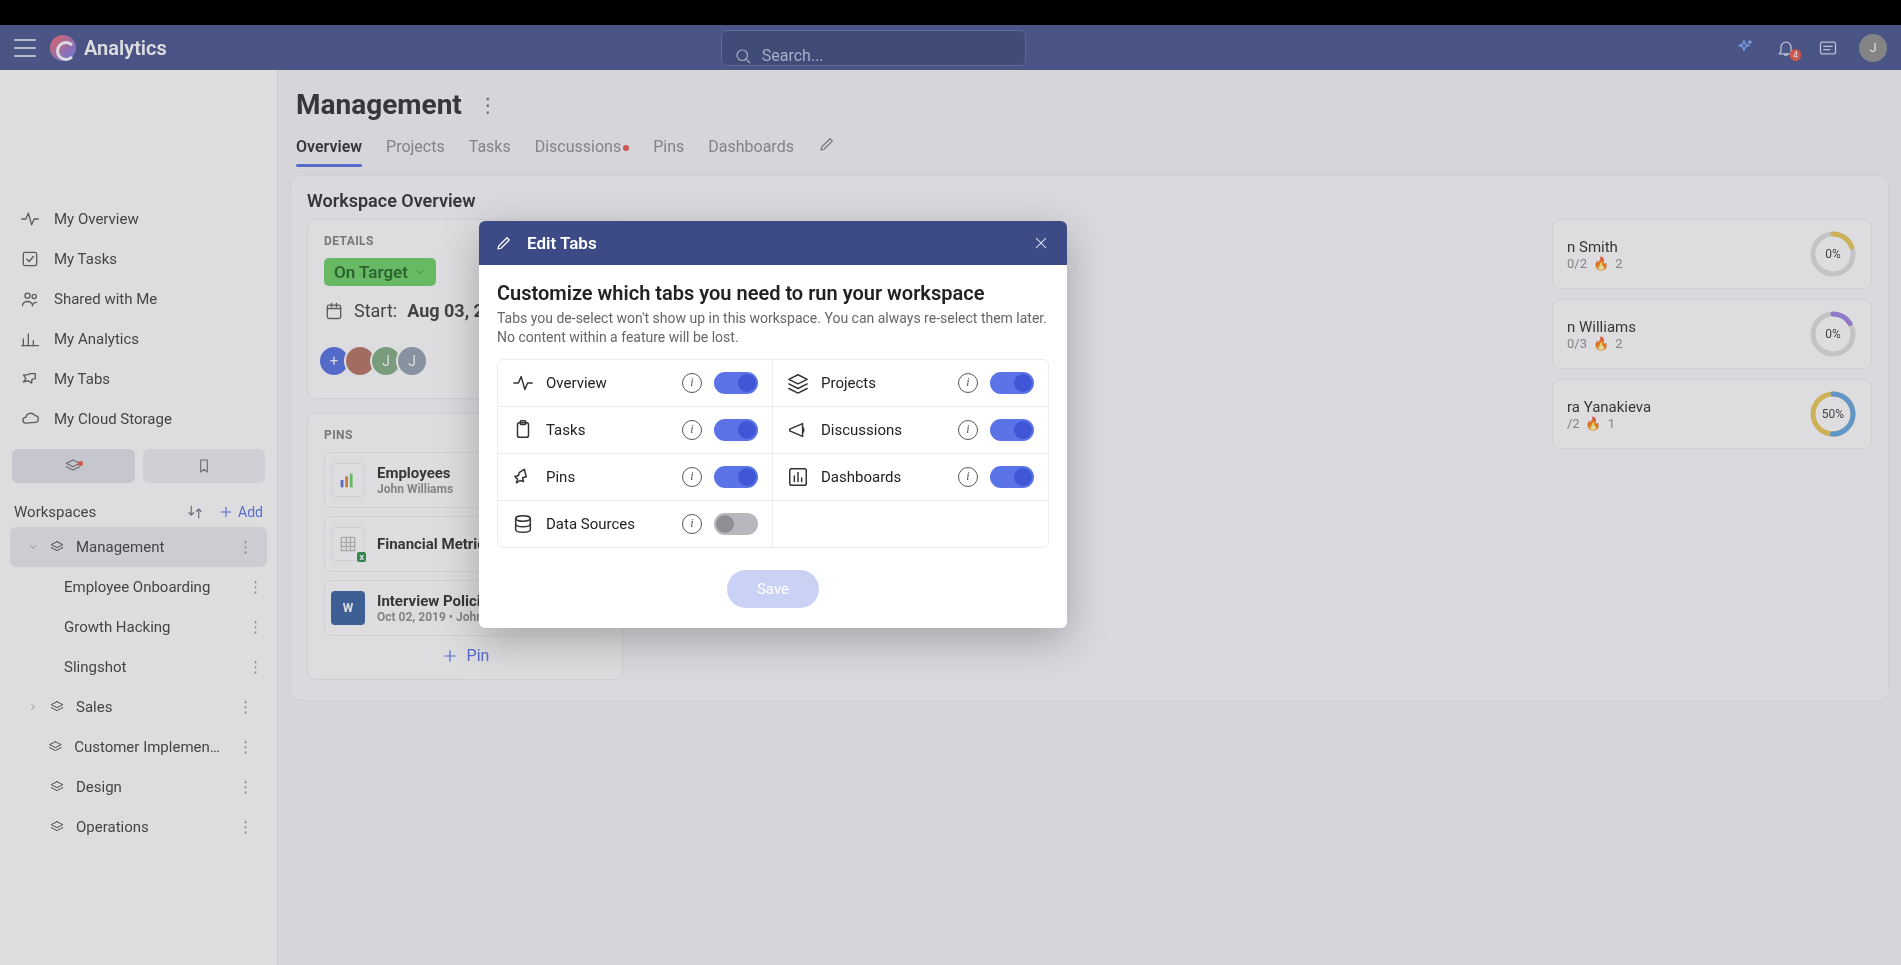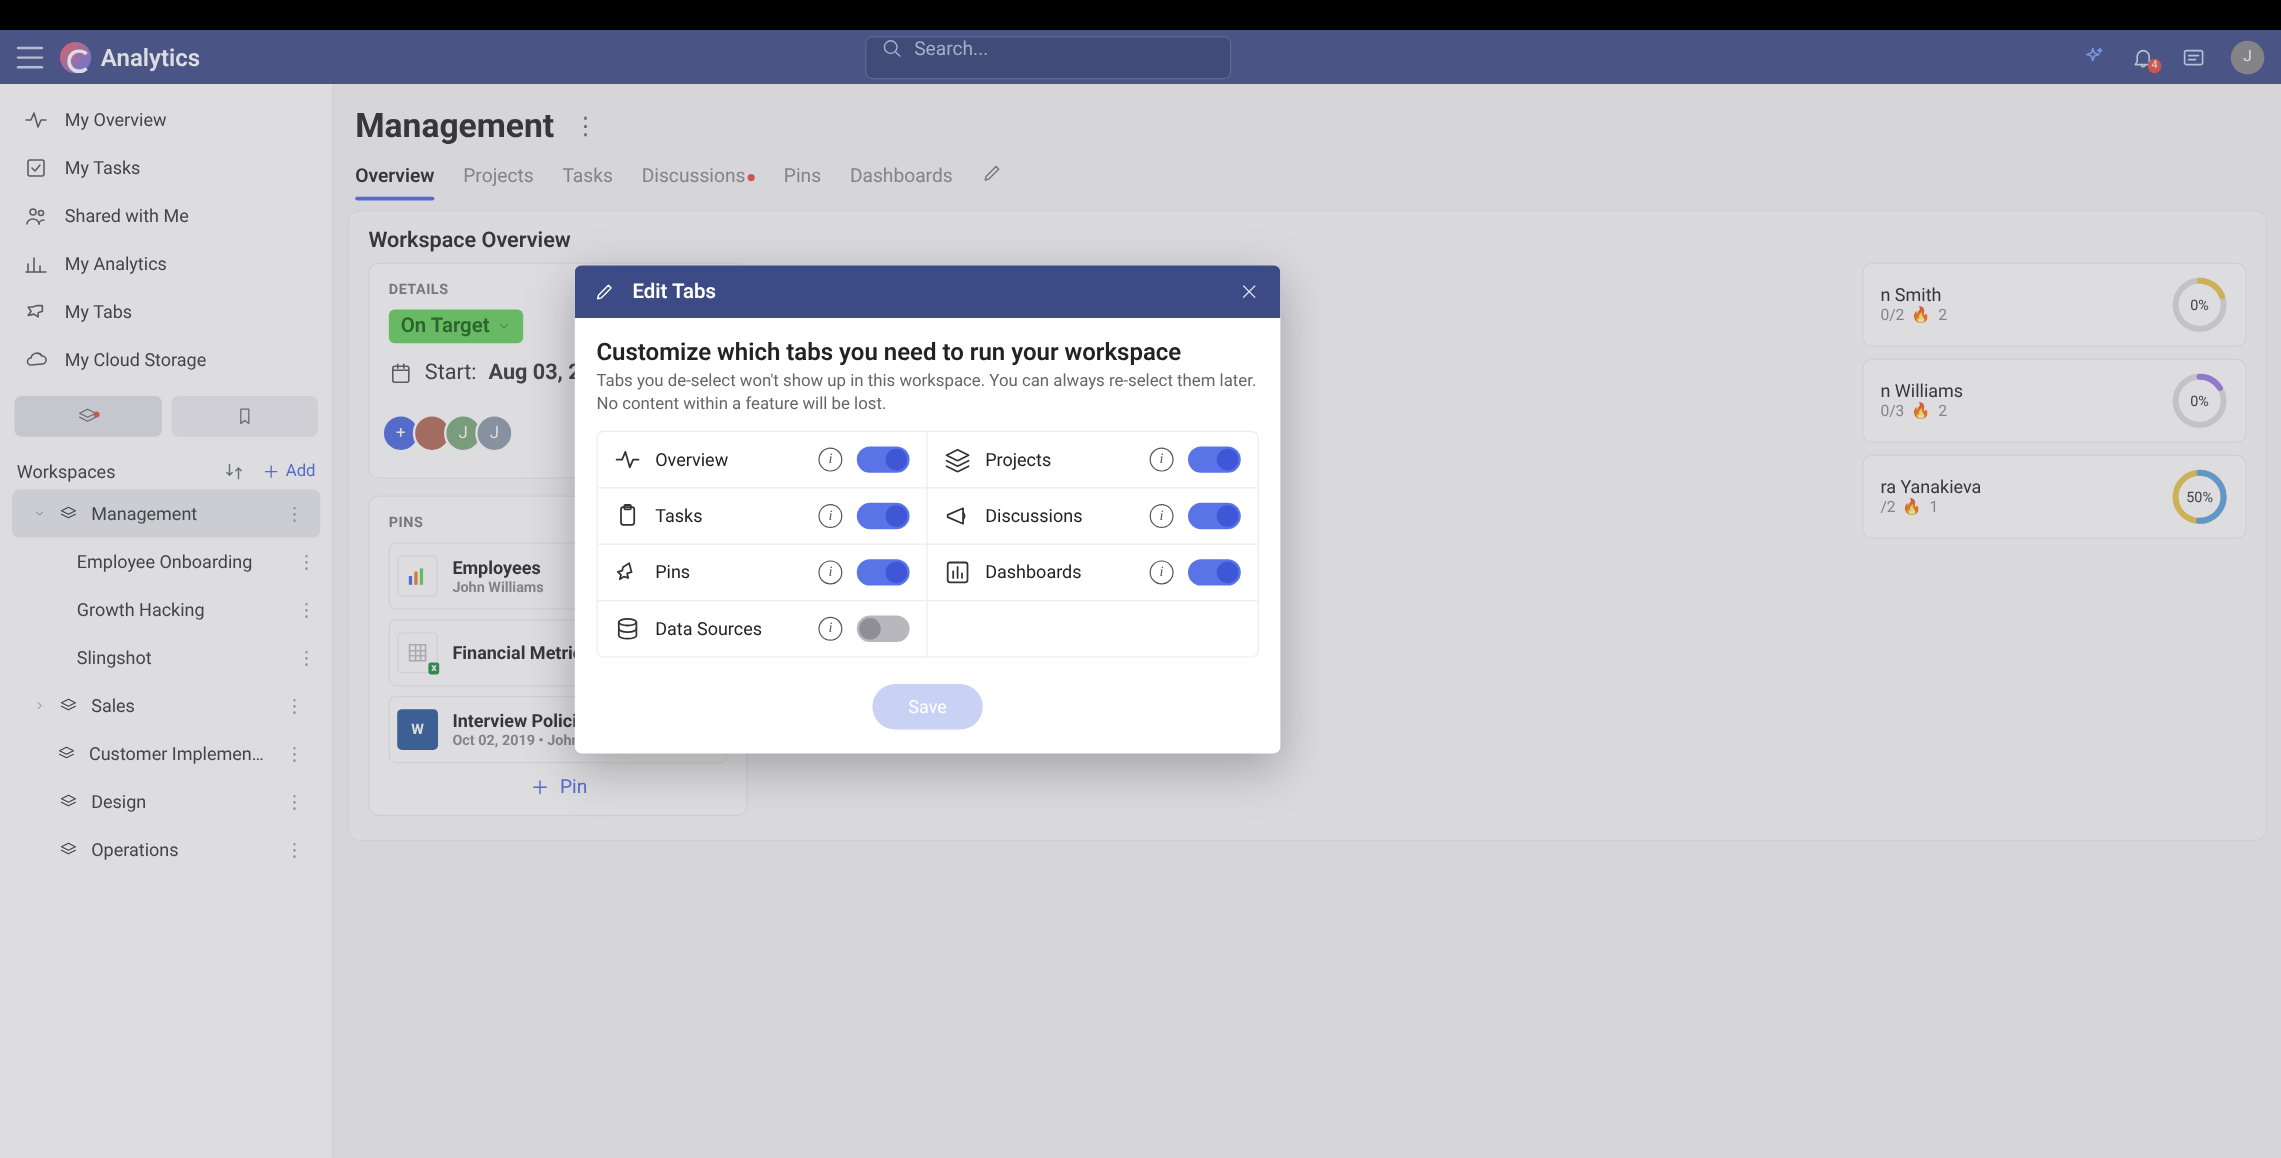--- a/index.html
+++ b/index.html
@@ -8,31 +8,31 @@
   
   
   .topbar { height: 45px; background: #3c4a86; display:flex; align-items:center; padding: 0 14px; gap: 14px; color:#fff;}
   .hamburger { width:22px; height:18px; cursor:pointer; display:flex; flex-direction:column; justify-content:space-between;}
   .hamburger span { display:block; height:2px; background:#cfd3e6; border-radius:1px;}
   .logo-wrap { display:flex; align-items:center; gap:8px;}
   .logo-circle { width:26px; height:26px; border-radius:50%; background: linear-gradient(135deg,#ff5a5a,#5a7bff); position:relative;}
   .logo-circle::after{content:"";position:absolute;left:6px;top:6px;width:14px;height:14px;border:3px solid #fff;border-radius:50%;border-right-color:transparent;}
   .logo-text { font-size:20px; font-weight:600; color:#fff;}
   .search-wrap { margin-left: 540px;}
-  .search-box { width: 305px; height: 36px; background:#2f3c75; border:1px solid #5462a0; border-radius:6px; display:flex; align-items:flex-start; padding:0 12px; gap:10px; color:#b8bfdc;}
+  .search-box { width: 305px; height: 36px; background:#2f3c75; border:1px solid #5462a0; border-radius:6px; display:flex; align-items:flex-end; padding:0 12px; gap:10px; color:#b8bfdc;}
   .topbar-right { margin-left:auto; display:flex; align-items:center; gap:20px;}
   .tb-icon { width:22px; height:22px; color:#d0d5ee; position:relative; cursor:pointer; display:flex; align-items:center; justify-content:center;}
   .notif-badge{position:absolute;bottom:-2px;right:-4px;background:#e74c3c;color:#fff;font-size:9px;border-radius:8px;padding:0 3px;line-height:12px;}
   .avatar-top{width:28px;height:28px;border-radius:50%;background:#888;color:#fff;display:flex;align-items:center;justify-content:center;font-size:13px;}
   
   
   .body { flex:1; display:flex; overflow:hidden;}
   
   
-  .sidebar { width: 278px; background:#fff; border-right:1px solid #e5e5ea; display:flex; flex-direction:column; padding-top:10px;}
+  .sidebar { width: 278px; background:#fff; border-right:1px solid #e5e5ea; display:flex; flex-direction:column; padding-top:10px;justify-content:center;}
   .side-item { display:flex;align-items:center;gap:14px;padding:10px 20px;color:#333;font-size:15px;cursor:pointer;}
   .side-item svg, .side-item .sicon{width:20px;height:20px;color:#555;}
   .side-toggle-bar{display:flex;margin:10px 12px;gap:8px;}
   .side-toggle{flex:1;height:34px;background:#ececf0;border-radius:6px;display:flex;align-items:center;justify-content:center;color:#666;}
   .side-toggle:first-child{background:#e0e0e8;position:relative;}
   .stack-dot{position:absolute;margin-left:14px;margin-top:-4px;width:5px;height:5px;border-radius:50%;background:#e74c3c;}
   .workspaces-header{display:flex;align-items:center;padding:10px 14px 6px;color:#333;font-size:15px;}
   .workspaces-header .spacer{flex:1;}
   .ws-actions{display:flex;align-items:center;gap:14px;color:#6b6b80;}
   .ws-add{color:#4a67e0;display:flex;align-items:center;gap:4px;font-size:14px;}

